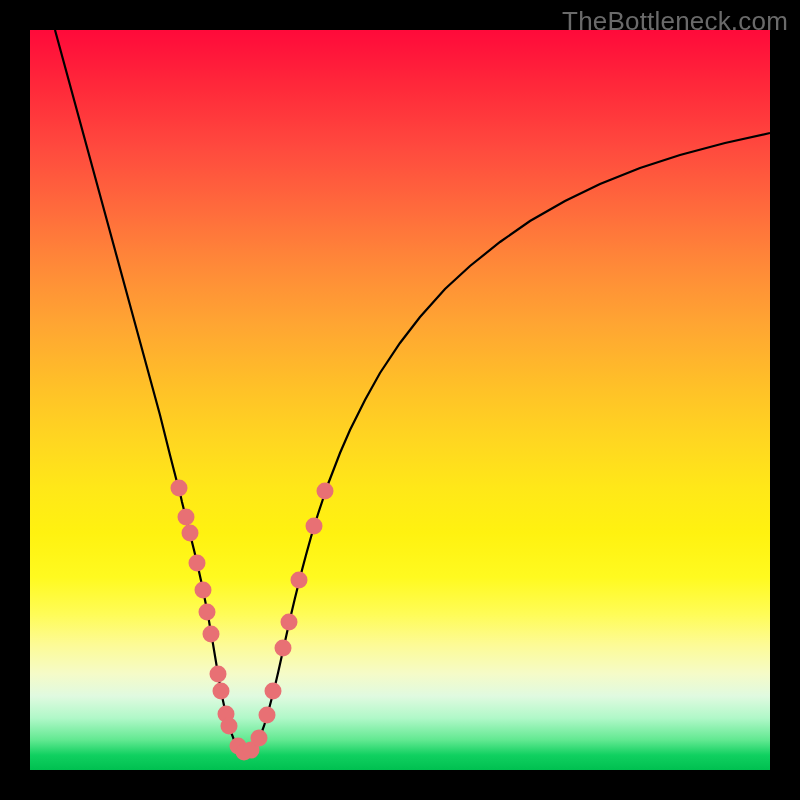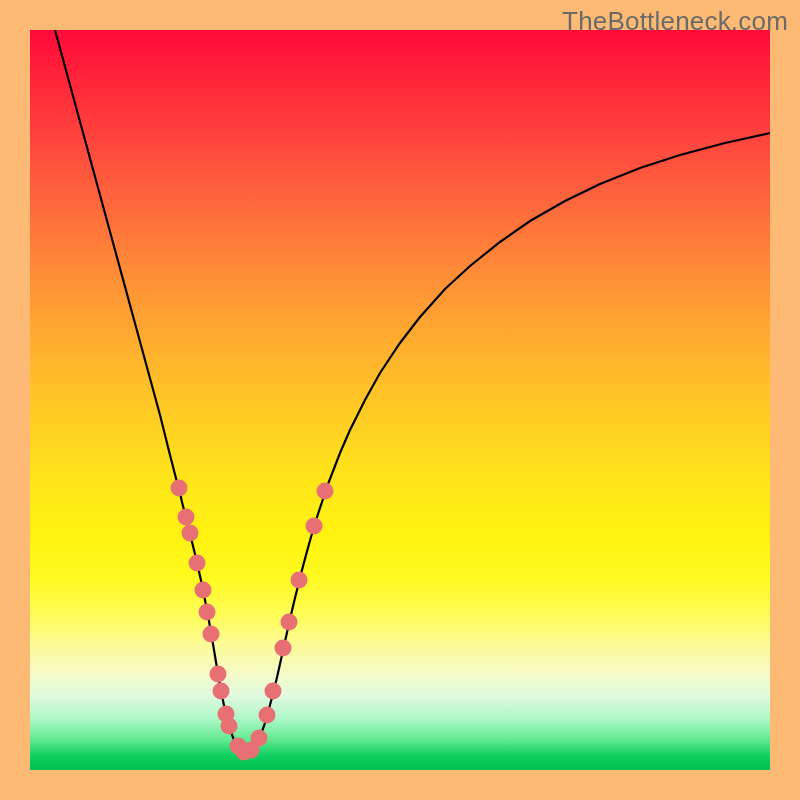--- a/index.html
+++ b/index.html
@@ -1,20 +1,20 @@
 <!DOCTYPE html>
 <html><head>
   <meta charset="utf-8">
   <style>
     * { margin: 0; padding: 0; box-sizing: border-box; }
     html, body { width: 800px; height: 800px; overflow: hidden; }
     .container {
       width: 800px;
       height: 800px;
-      background: #fdba74;
+      background: #000000;
       position: relative;
     }
     .plot-area {
       position: absolute;
       left: 30px;
       top: 30px;
       width: 740px;
       height: 740px;
       background: linear-gradient(to bottom,
         #ff0a3a 0%,

